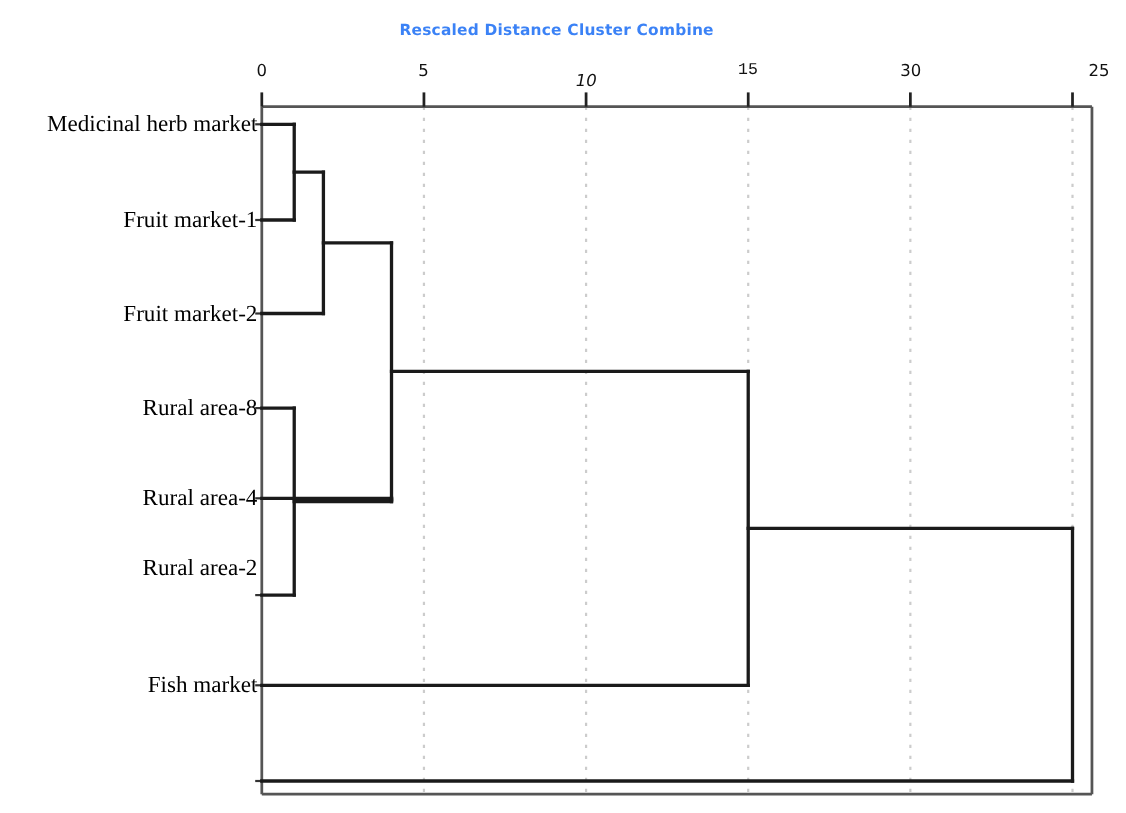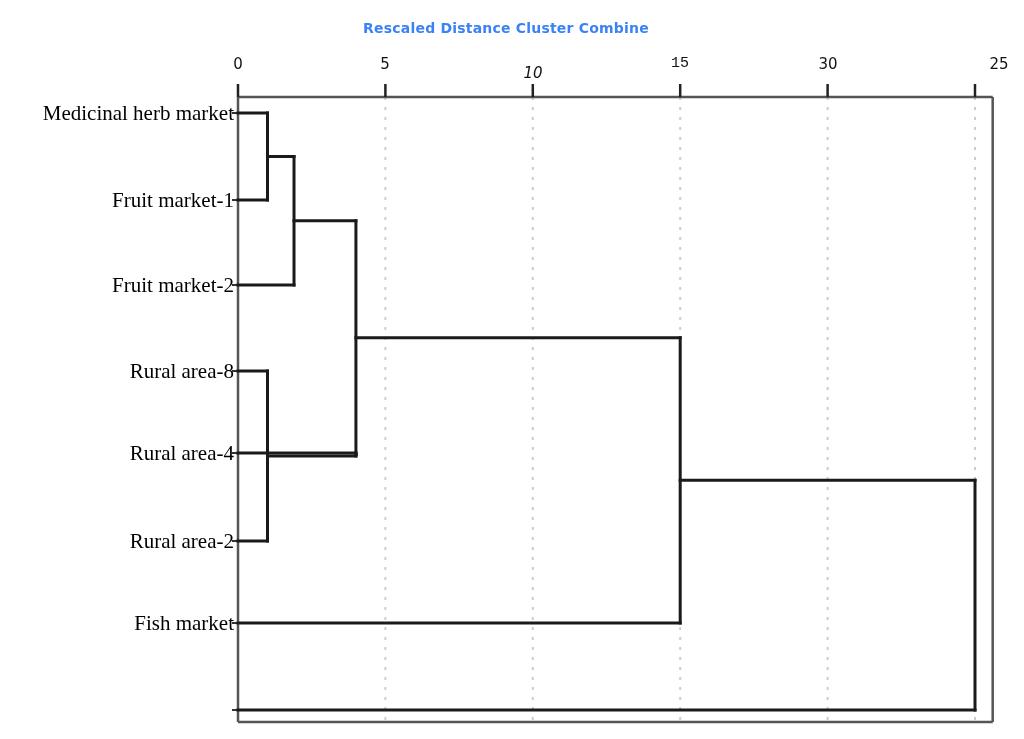--- a/index.html
+++ b/index.html
@@ -79,21 +79,21 @@
     <div class="tick-label" style="left:533px; top:64px;font-style:italic;">10</div>
     <div class="tick-label" style="left:680px; top:55px;font-family:Liberation Mono, monospace;">15</div>
     <div class="tick-label" style="left:828px; top:55px;">30</div>
     <div class="tick-label" style="left:975px; top:55px;margin-left:24px;">25</div>
 
     <div class="leaf-label" style="top:113px;">Medicinal herb market</div>
     <div class="leaf-label" style="top:200px;">Fruit market-1</div>
     <div class="leaf-label" style="top:285px;">Fruit market-2</div>
     <div class="leaf-label" style="top:371px;">Rural area-8</div>
     <div class="leaf-label" style="top:453px;">Rural area-4</div>
-    <div class="leaf-label" style="top:541px;margin-left:37px;">Rural area-2</div>
+    <div class="leaf-label" style="top:516px;margin-left:37px;">Rural area-2</div>
     <div class="leaf-label" style="top:623px;margin-left:30px;">Fish market</div>
 
     <svg id="dendrogram-svg" width="1024" height="739">
 
       <g id="gridlines">
           <line x1="385.4" y1="97" x2="385.4" y2="722" stroke="#cccccc" stroke-width="2" stroke-dasharray="3 7"></line>
           <line x1="532.8" y1="97" x2="532.8" y2="722" stroke="#cccccc" stroke-width="2" stroke-dasharray="3 7"></line>
           <line x1="680.2" y1="97" x2="680.2" y2="722" stroke="#cccccc" stroke-width="2" stroke-dasharray="3 7"></line>
           <line x1="827.6" y1="97" x2="827.6" y2="722" stroke="#cccccc" stroke-width="2" stroke-dasharray="3 7"></line>
           <line x1="975" y1="97" x2="975" y2="722" stroke="#cccccc" stroke-width="2" stroke-dasharray="3 7"></line>

